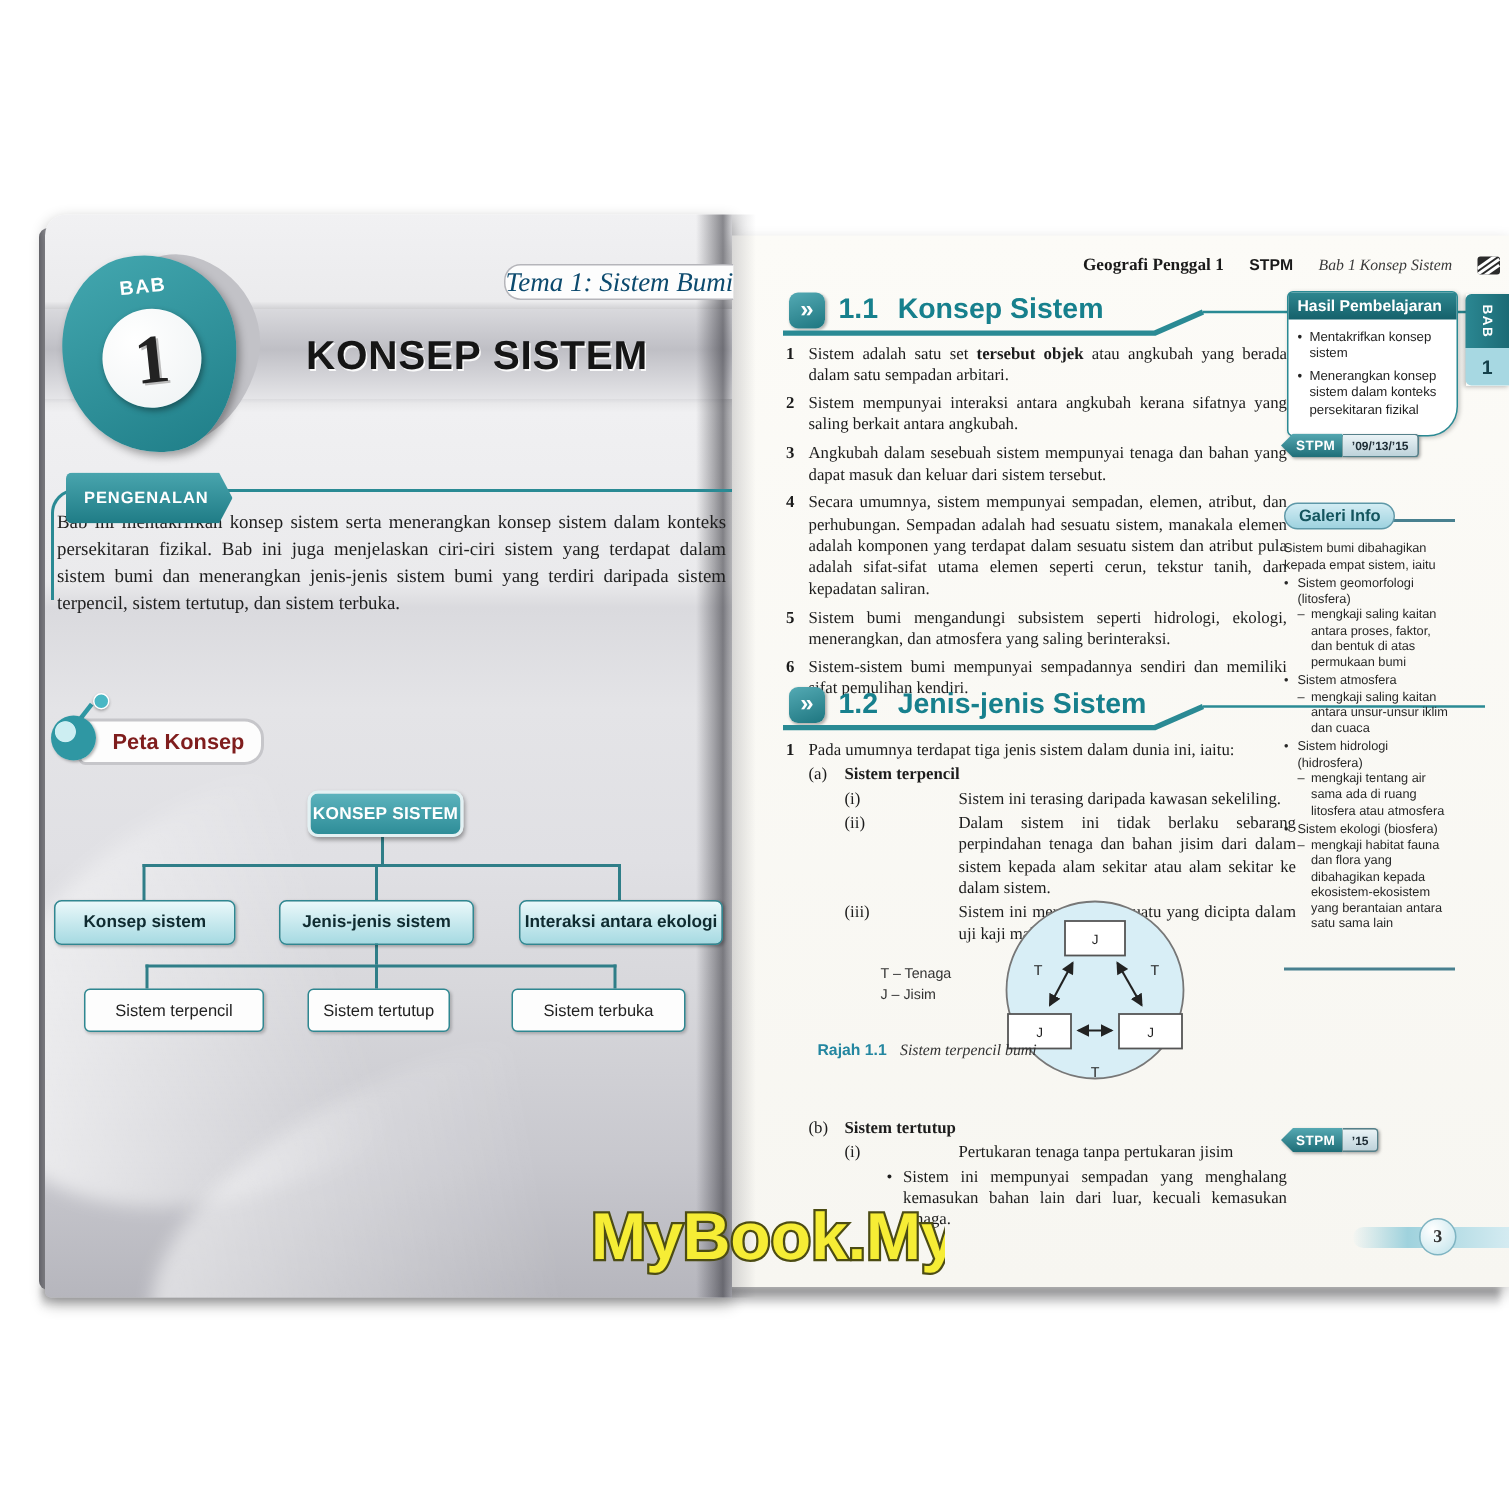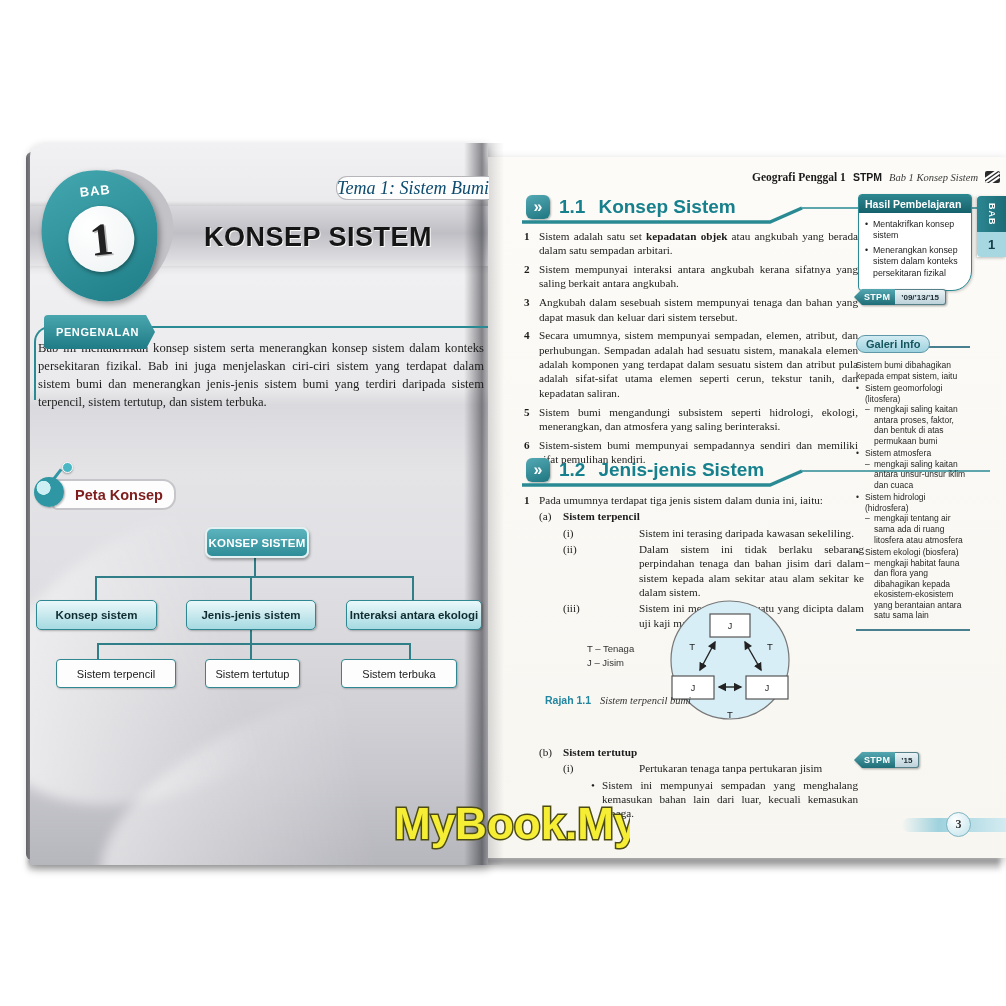--- a/index.html
+++ b/index.html
@@ -67,21 +67,21 @@
      color:#fff;font-weight:bold;font-size:11.5px;letter-spacing:.2px;}
   .cm-l1{position:absolute;top:600px;height:28px;z-index:7;border:1.5px solid #2f8791;border-radius:5px;
      background:linear-gradient(180deg,#eaf8fa,#a6dae2);display:flex;align-items:center;justify-content:center;
      font-weight:bold;font-size:11.5px;color:#0f2b30;box-shadow:1px 1px 2px rgba(0,0,0,.25);}
   .cm-l2{position:absolute;top:659px;height:27px;z-index:7;border:1.5px solid #2f8791;border-radius:4px;
      background:#fdfdfd;display:flex;align-items:center;justify-content:center;font-size:11px;color:#222;
      box-shadow:1px 1px 2px rgba(0,0,0,.2);}
 
   
   .rp-header{position:absolute;left:640px;top:171px;width:360px;z-index:6;display:flex;align-items:flex-end;
-     justify-content:flex-end;gap:7px;}
+     justify-content:flex-end;gap:17px;}
   .rp-h-book{font-family:"Liberation Serif",serif;font-weight:bold;font-size:11.5px;color:#1a1a1a;}
   .rp-h-exam{font-weight:bold;font-size:10.5px;color:#1a1a1a;}
   .rp-h-chap{font-family:"Liberation Serif",serif;font-style:italic;font-size:10.5px;color:#3a3a3a;}
   .rp-logo{width:15px;height:12px;background:#2b2b2b;border-radius:2px;position:relative;overflow:hidden;}
   .rp-logo i{position:absolute;width:18px;height:1.6px;background:#fff;transform:rotate(-35deg);}
   .sec-head{position:absolute;z-index:6;display:flex;align-items:center;gap:9px;}
   .sec-icon{width:24px;height:24px;border-radius:6px;background:linear-gradient(160deg,#54aab4,#1e7680);
      display:flex;align-items:center;justify-content:center;color:#fff;font-weight:bold;font-size:16px;
      box-shadow:1px 1px 2px rgba(0,0,0,.3);}
   .sec-num{font-size:19px;font-weight:bold;color:#17808d;}
@@ -114,21 +114,21 @@
   .h-li{display:flex;margin-bottom:3px;}
   .h-li .b{width:8px;flex:0 0 8px;}
   .stpm-badge{position:absolute;display:flex;align-items:stretch;height:16px;z-index:6;
      filter:drop-shadow(1px 1px 1px rgba(0,0,0,.35));}
   .stpm-left{background:linear-gradient(180deg,#55a8b2,#1e6d77);color:#fff;font-weight:bold;font-size:9px;
      padding:0 5px 0 10px;display:flex;align-items:center;letter-spacing:.3px;
      clip-path:polygon(8px 0,100% 0,100% 100%,8px 100%,0 50%);}
   .stpm-right{background:linear-gradient(180deg,#eaf3f6,#bdd2da);border:1px solid #55808a;border-left:none;
      color:#1c2b33;font-weight:bold;font-size:8px;padding:0 6px;display:flex;align-items:center;border-radius:0 3px 3px 0;}
   .galeri-box{position:absolute;left:856px;top:334px;width:114px;z-index:6;border-bottom:2.5px solid #48808f;
-     padding-bottom:8px;}
+     padding-bottom:24px;}
   .galeri-head{display:inline-block;background:linear-gradient(180deg,#d2ecf3,#9ed2df);border:1.2px solid #5e98a8;
      border-radius:9px;color:#14555e;font-weight:bold;font-size:11px;padding:2px 9px;position:relative;z-index:2;}
   .galeri-head-line{position:absolute;left:70px;top:12px;width:44px;height:1.5px;background:#48808f;z-index:1;}
   .galeri-body{margin-top:7px;font-size:8.5px;line-height:1.24;color:#272727;}
   .g-item{display:flex;margin-top:2px;}
   .g-item .b{width:9px;flex:0 0 9px;}
   .g-sub{display:flex;margin-left:0px;}
   .g-sub .d{width:9px;flex:0 0 9px;}
   .bab-tab{position:absolute;left:977px;top:196px;width:29px;z-index:6;box-shadow:-1px 1px 3px rgba(0,0,0,.25);}
   .bab-tab-top{height:36px;background:linear-gradient(90deg,#2b8792,#1c6b75);border-radius:4px 0 0 0;
@@ -215,21 +215,21 @@
     <span class="sec-num">1.1</span>
     <span class="sec-title">Konsep Sistem</span>
   </div>
   <svg class="sec-rule" style="left:522px;top:202px;" width="470" height="24">
     <path d="M0,20 L248,20 L280,6" stroke="#2a8a94" stroke-width="3.5" fill="none"></path>
     <path d="M280,6 L468,6" stroke="#2a8a94" stroke-width="1.6" fill="none"></path>
   </svg>
   <div class="body-list" style="left:524px;top:229px;width:334px;">
     <div class="li-row">
       <span class="li-num">1</span>
-      <span class="li-txt"><span>Sistem adalah satu set </span><b>kepadatan objek</b><span> atau angkubah yang berada dalam satu sempadan arbitari.</span></span>
+      <span class="li-txt"><span>Sistem adalah satu set </span><b>tersebut objek</b><span> atau angkubah yang berada dalam satu sempadan arbitari.</span></span>
     </div>
     <div class="li-row">
       <span class="li-num">2</span>
         <span class="li-txt">Sistem mempunyai interaksi antara angkubah kerana sifatnya yang saling berkait antara angkubah.</span>
     </div>
     <div class="li-row">
       <span class="li-num">3</span>
         <span class="li-txt">Angkubah dalam sesebuah sistem mempunyai tenaga dan bahan yang dapat masuk dan keluar dari sistem tersebut.</span>
     </div>
     <div class="li-row">

